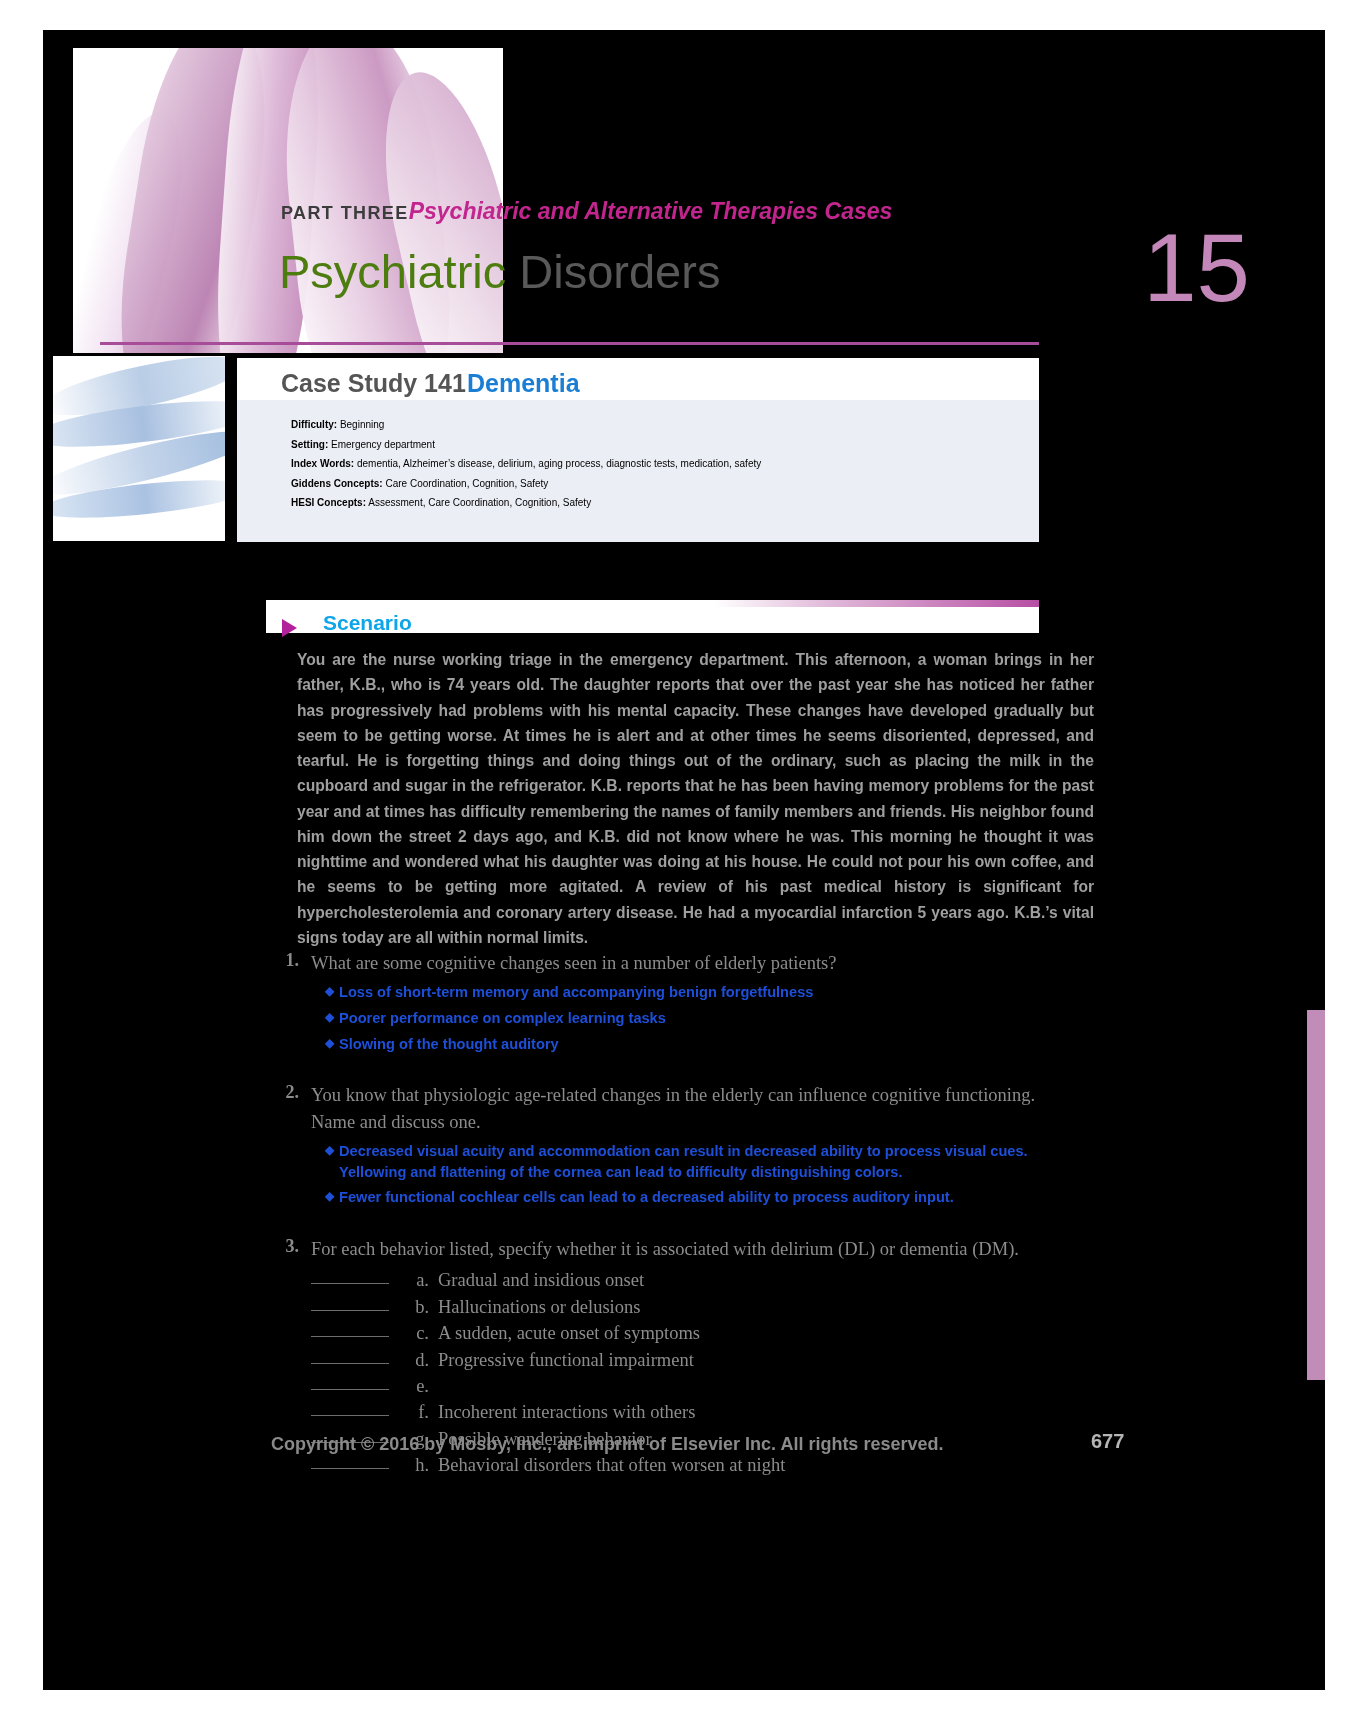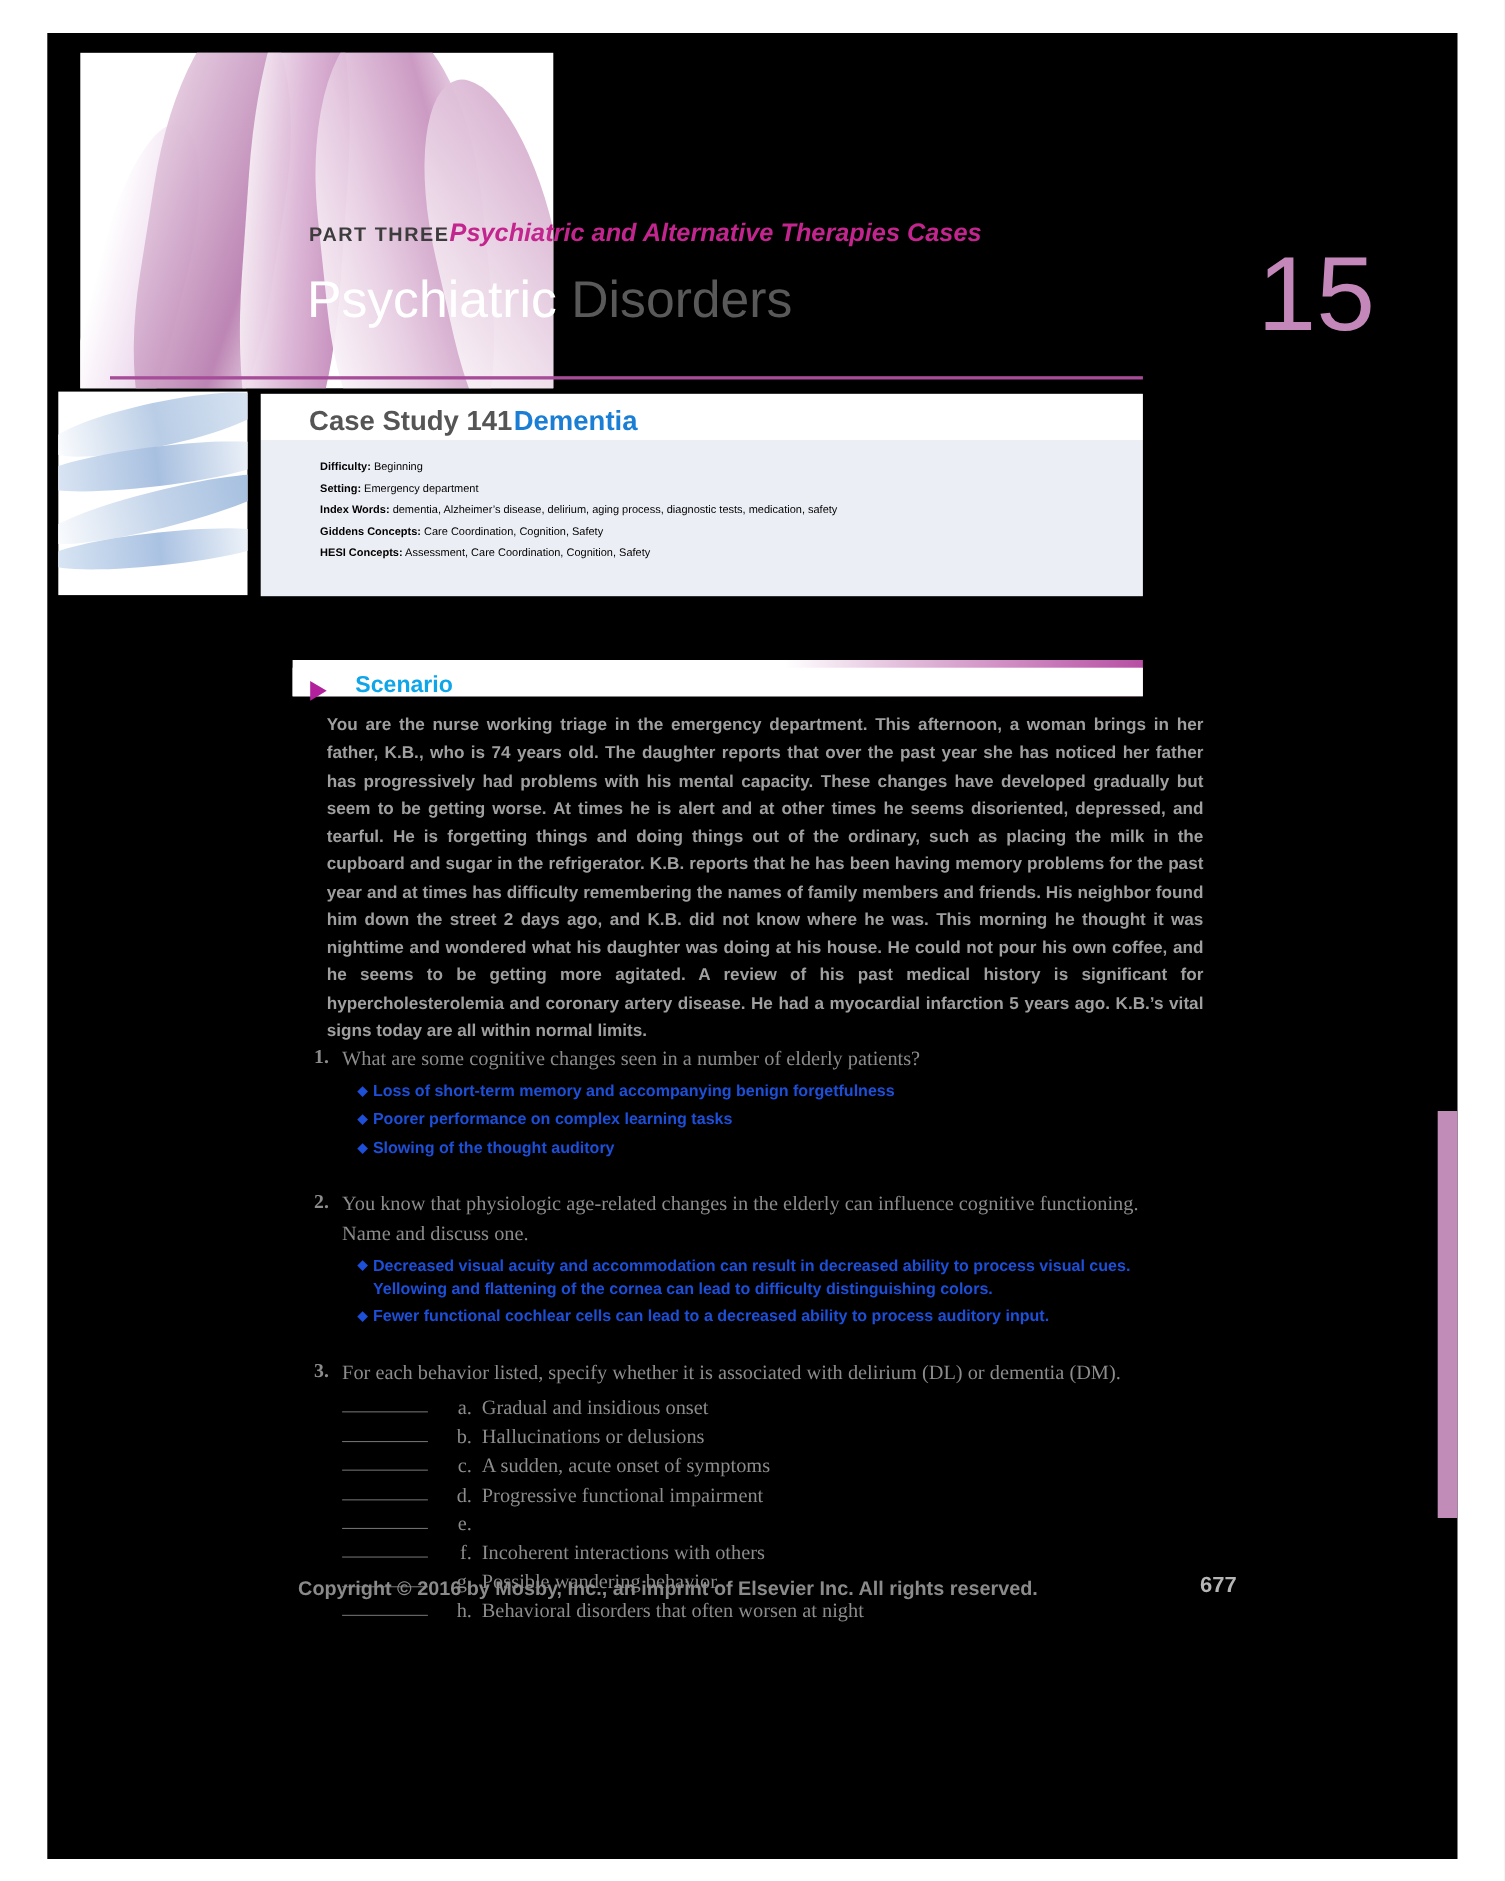--- a/index.html
+++ b/index.html
@@ -86,21 +86,21 @@
   .chapter-title {
     position: absolute;
     left: 236px;
     top: 214px;
     font-size: 47px;
     color: #595959;
     z-index: 6;
     white-space: nowrap;
   }
   .chapter-title .pink {
-    color: #ffffff;
+    color: #4d7c0f;
     text-align: right;
   }
   .chapter-num {
     position: absolute;
     right: 75px;
     top: 190px;
     font-size: 96px;
     color: #c487b9;
     line-height: 1;
     z-index: 6;

